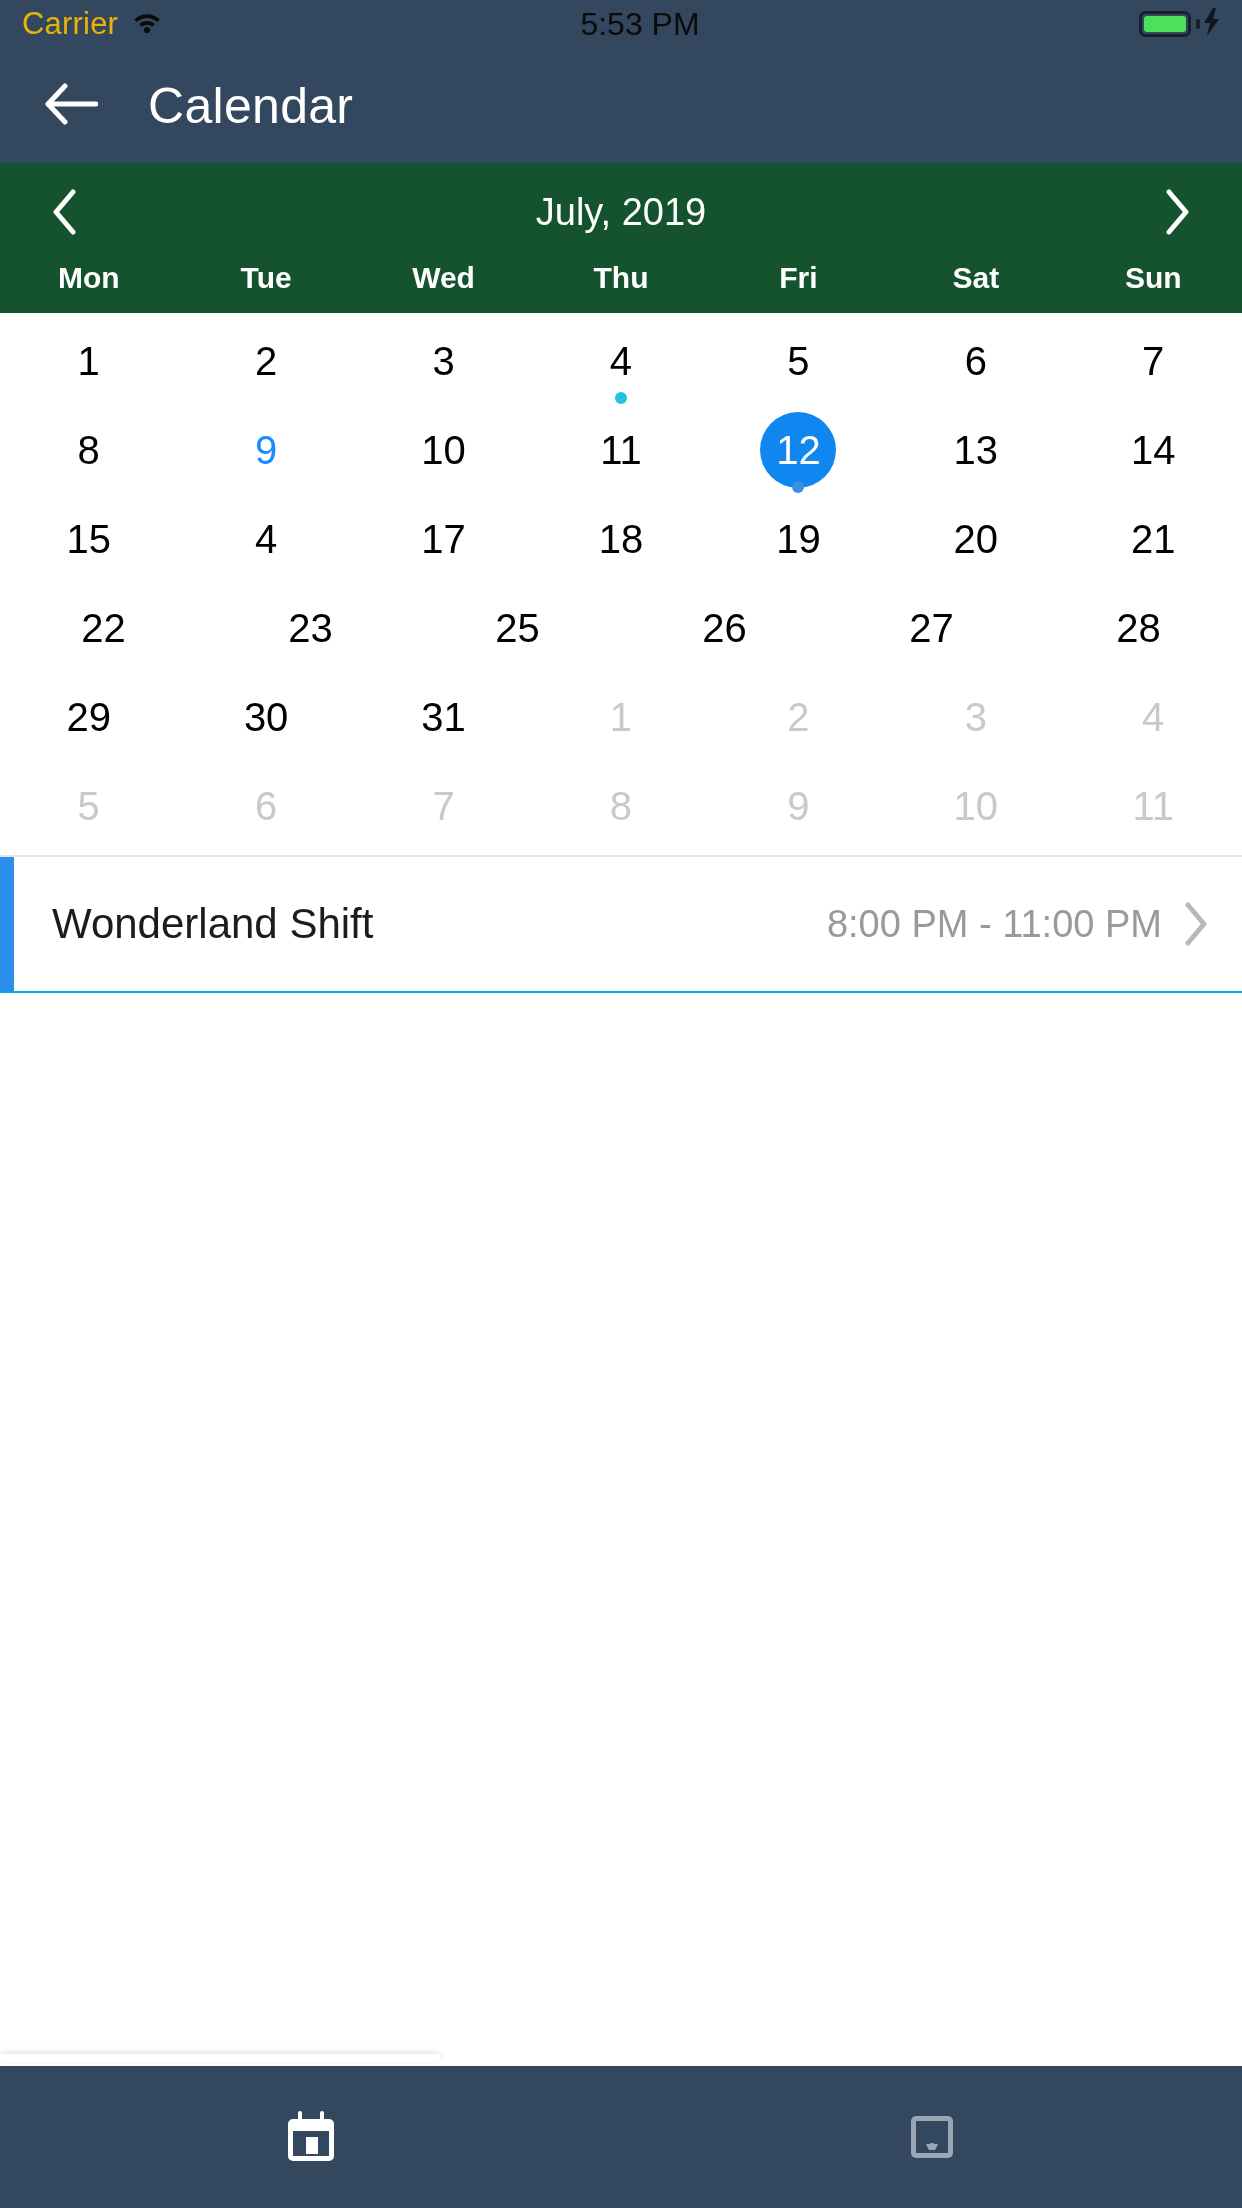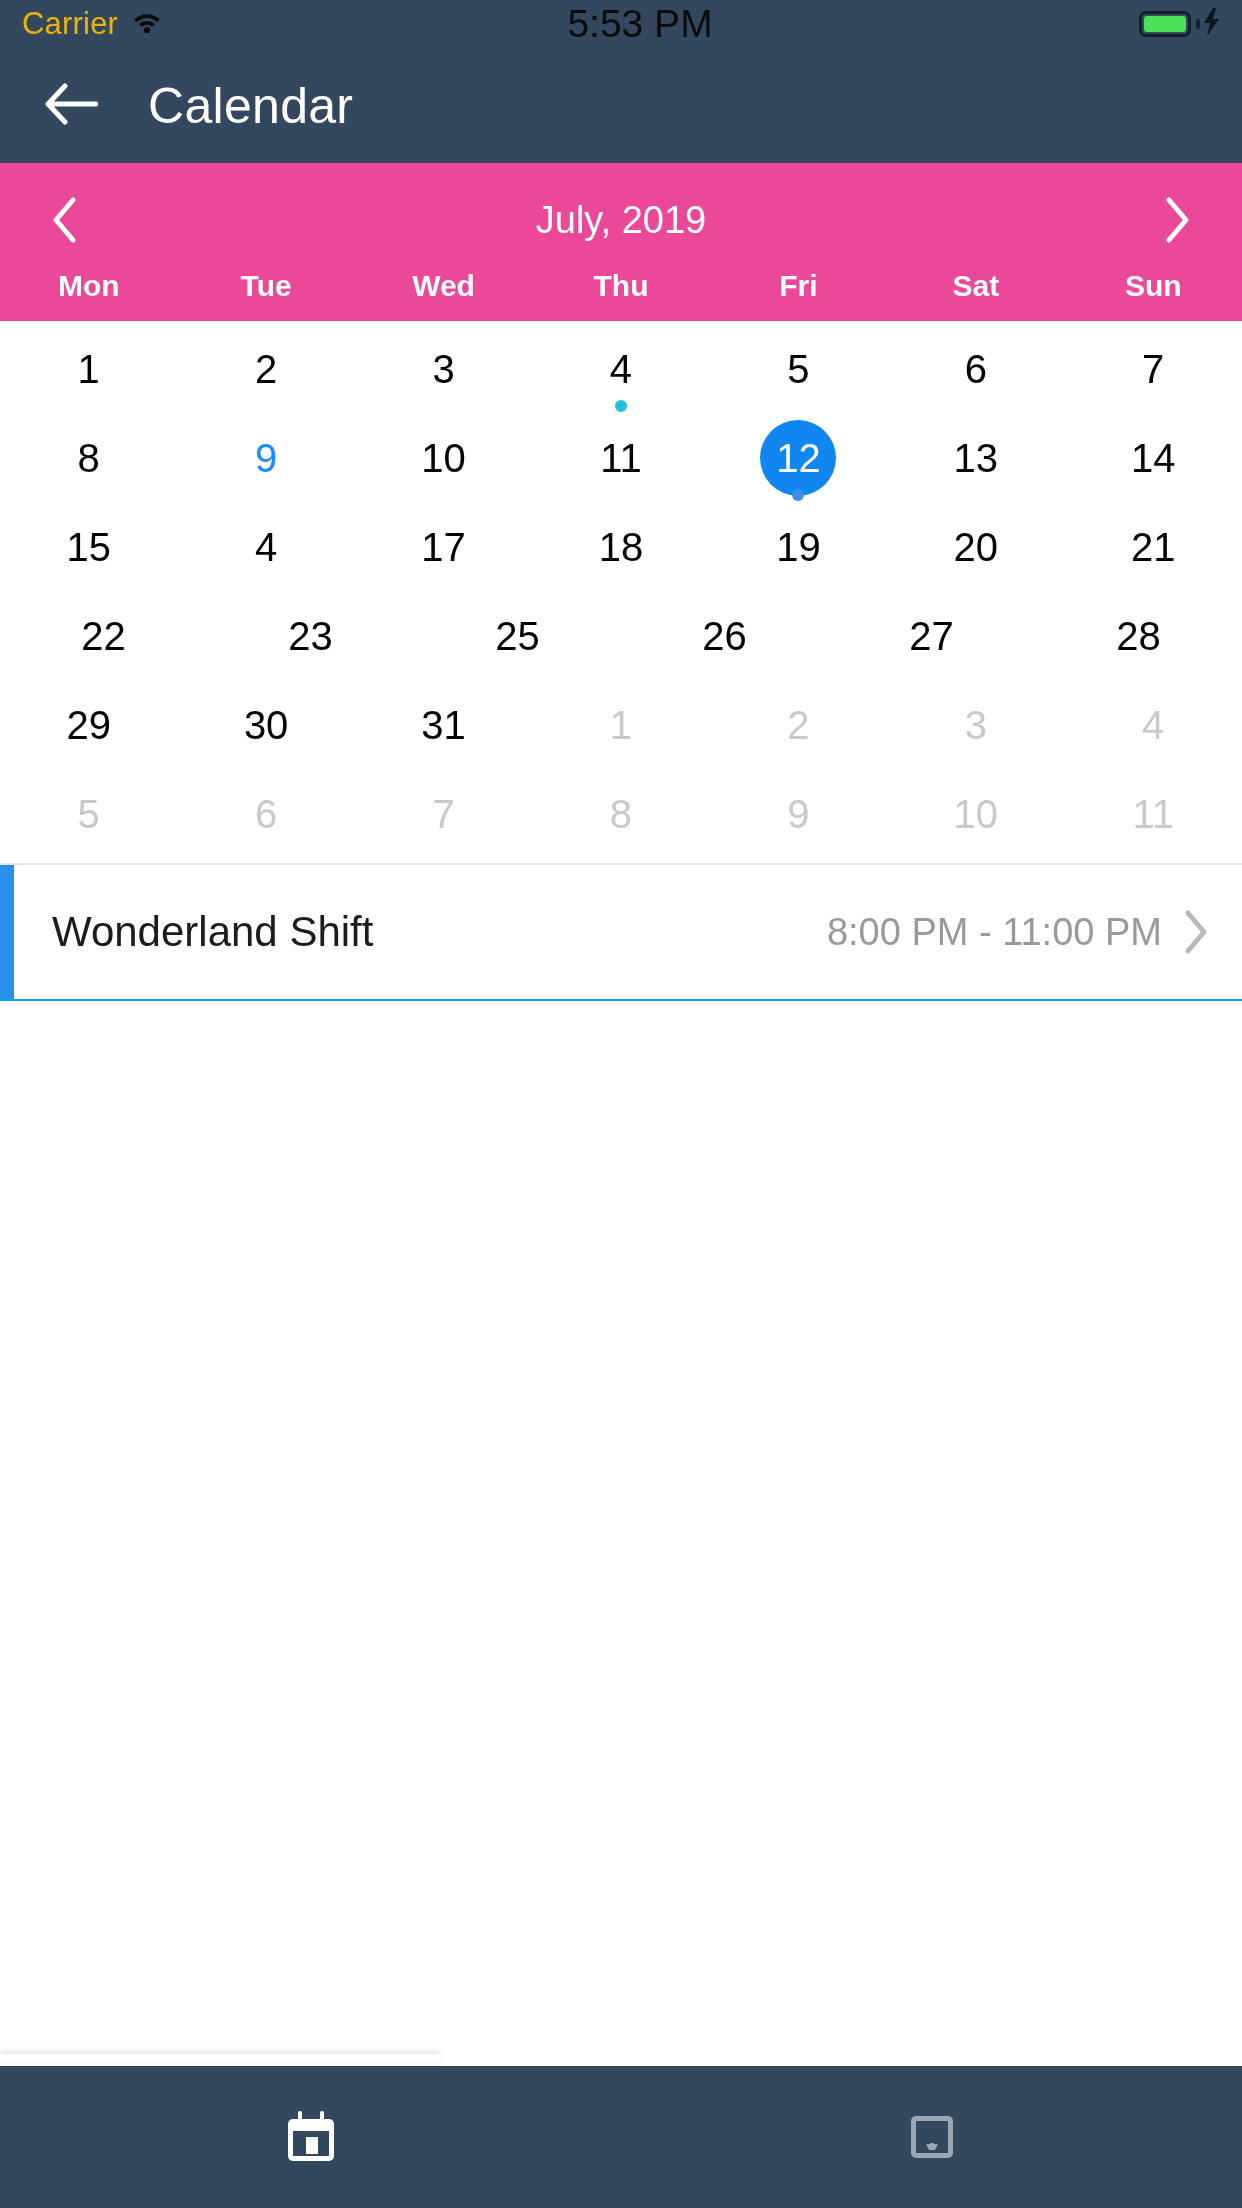--- a/index.html
+++ b/index.html
@@ -13,39 +13,39 @@
   
   .statusbar {
     height:48px; background:#33475F; color:#000;
     display:flex; align-items:center; position:relative; flex:none;
     padding:0 22px;
   }
   .sb-left { display:flex; align-items:center; gap:14px; }
   .sb-carrier { font-size:31px; color:#eab308; letter-spacing:0.2px; }
   .sb-time {
     position:absolute; left:0; right:0; text-align:center;
-    font-size:39px; color:#0b0b0b; font-weight:400; pointer-events:none;margin-left:38px;
+    font-size:32px; color:#0b0b0b; font-weight:400; pointer-events:none;margin-left:38px;
   }
   .sb-right { margin-left:auto; display:flex; align-items:center; gap:4px; z-index:2; }
   .batt {
     width:52px; height:26px; border:3px solid #17202b; border-radius:7px;
     padding:2px; display:flex; align-items:center;
   }
   .batt-fill { width:100%; height:100%; background:#4CE05B; border-radius:3px; }
   .batt-cap { width:4px; height:10px; background:#17202b; border-radius:0 2px 2px 0; margin-left:1px; }
 
   
   .navbar {
     background:#33475F; height:115px; flex:none;
     display:flex; align-items:center; padding:0 44px; gap:50px;
   }
   .nav-title { color:#ffffff; font-size:50px; font-weight:400; letter-spacing:0.3px; }
 
   
-  .monthbar { background:#ec4899; flex:none; padding-top:8px; }
+  .monthbar { background:#14532d; flex:none; padding-top:0; }
   .month-row {
     height:98px; display:flex; align-items:center; justify-content:space-between;
     padding:0 42px; position:relative;
   }
   .month-label {
     position:absolute; left:0; right:0; text-align:center;
     color:#ffffff; font-size:38px; font-weight:400; pointer-events:none;
   }
   .chev { width:46px; height:46px; display:flex; align-items:center; justify-content:center; z-index:2; }
   .weekdays { display:flex; height:52px; align-items:flex-start; padding-bottom:6px; }

